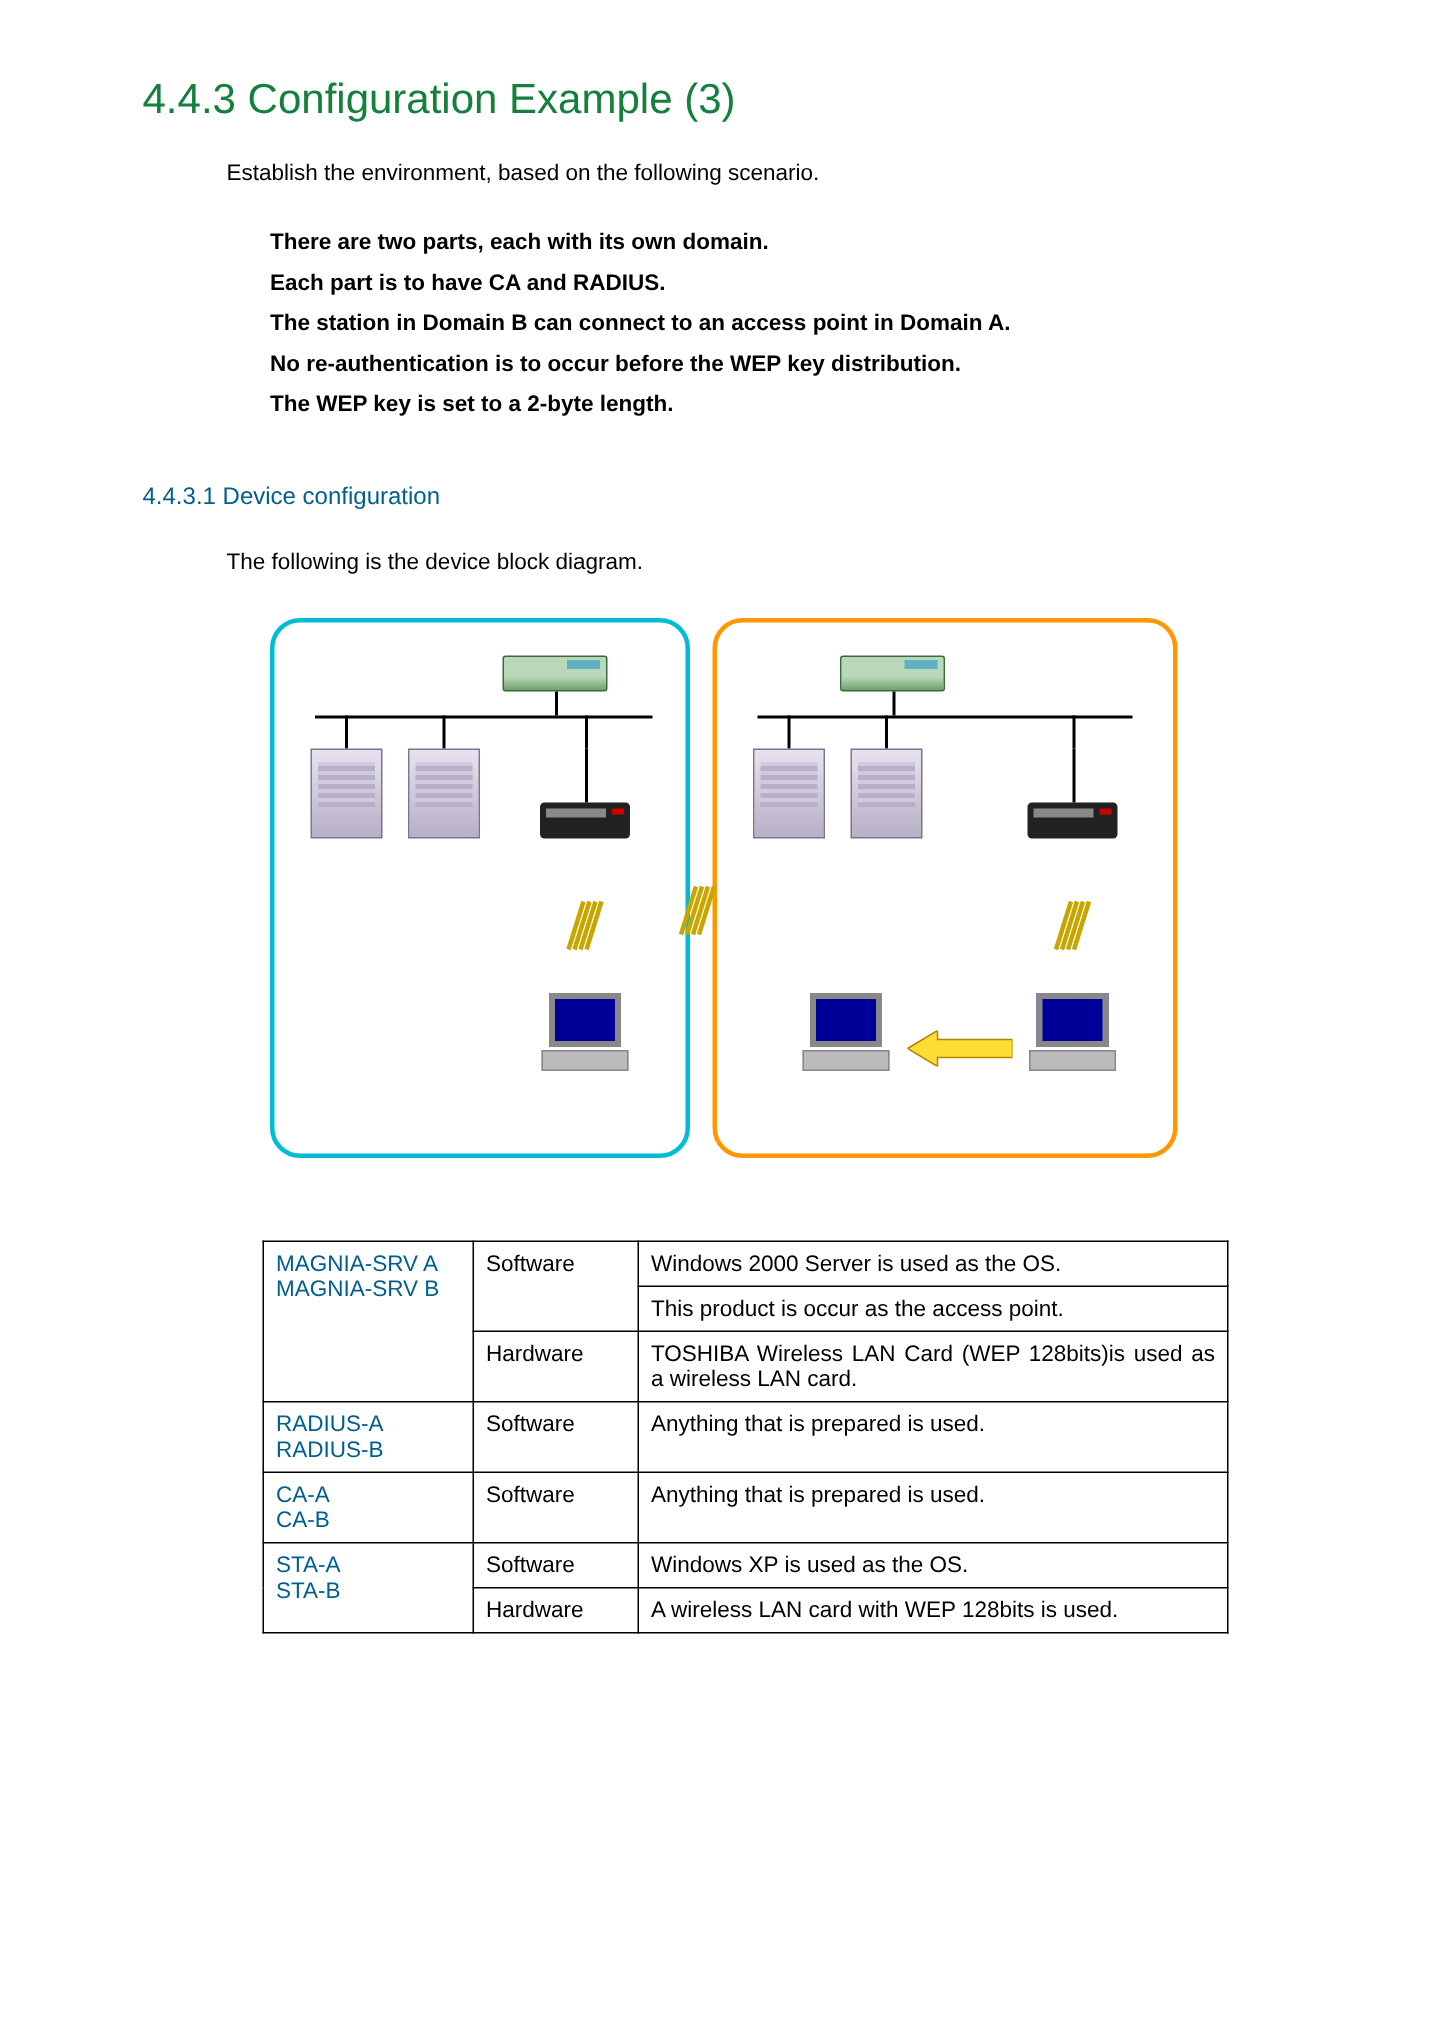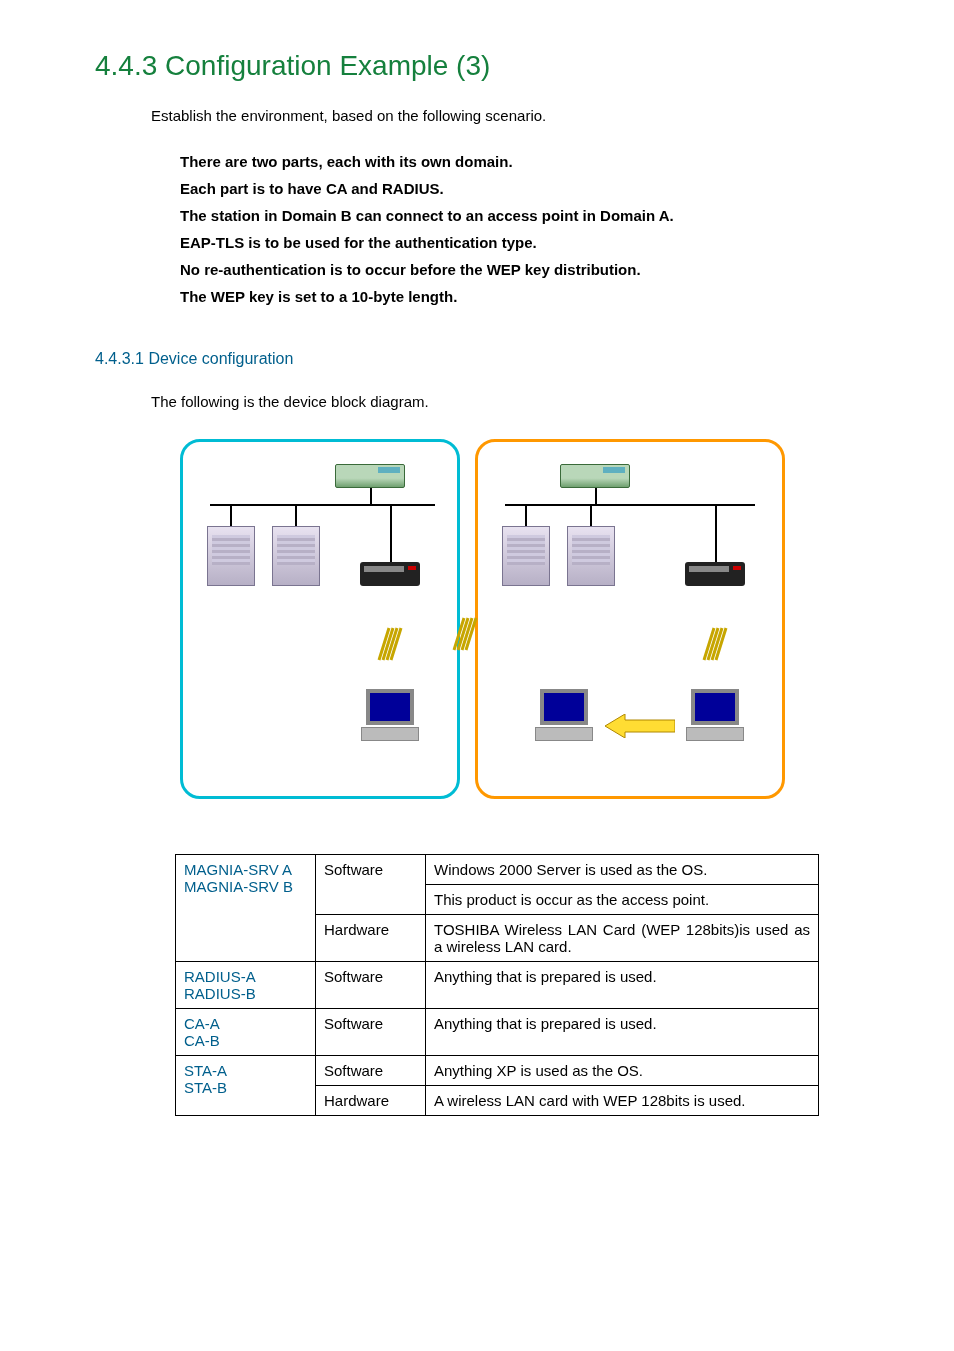--- a/index.html
+++ b/index.html
@@ -126,23 +126,22 @@
 <body>
 
 <h1 class="h1">4.4.3  Configuration Example (3)</h1>
 
 <p class="para">Establish the environment, based on the following scenario.</p>
 
 <div class="bullets">
   <div>There are two parts, each with its own domain.</div>
   <div>Each part is to have CA and RADIUS.</div>
   <div>The station in Domain B can connect to an access point in Domain A.</div>
-  <div>EAP-TLS is to be used for the authentication type.</div>
   <div>No re-authentication is to occur before the WEP key distribution.</div>
-  <div>The WEP key is set to a 10-byte length.</div>
+  <div>The WEP key is set to a 2-byte length.</div>
 </div>
 
 <h2 class="h2">4.4.3.1 Device configuration</h2>
 
 <p class="para">The following is the device block diagram.</p>
 
 <div class="diagram">
 
   <div class="box-a"></div>
   <div class="box-b"></div>
@@ -240,20 +239,20 @@
     <td class="mid">Software</td>
     <td>Anything that is prepared is used.</td>
   </tr>
 
   <tr>
     <td class="dev" rowspan="2">
       <span>STA-A</span><br>
       <span>STA-B</span>
     </td>
     <td class="mid">Software</td>
-    <td>Anything XP is used as the OS.</td>
+    <td>Windows XP is used as the OS.</td>
   </tr>
   <tr>
     <td class="mid">Hardware</td>
     <td class="just">A wireless LAN card with WEP 128bits is used.</td>
   </tr>
 </tbody>
   </table>
 
 </body></html>

